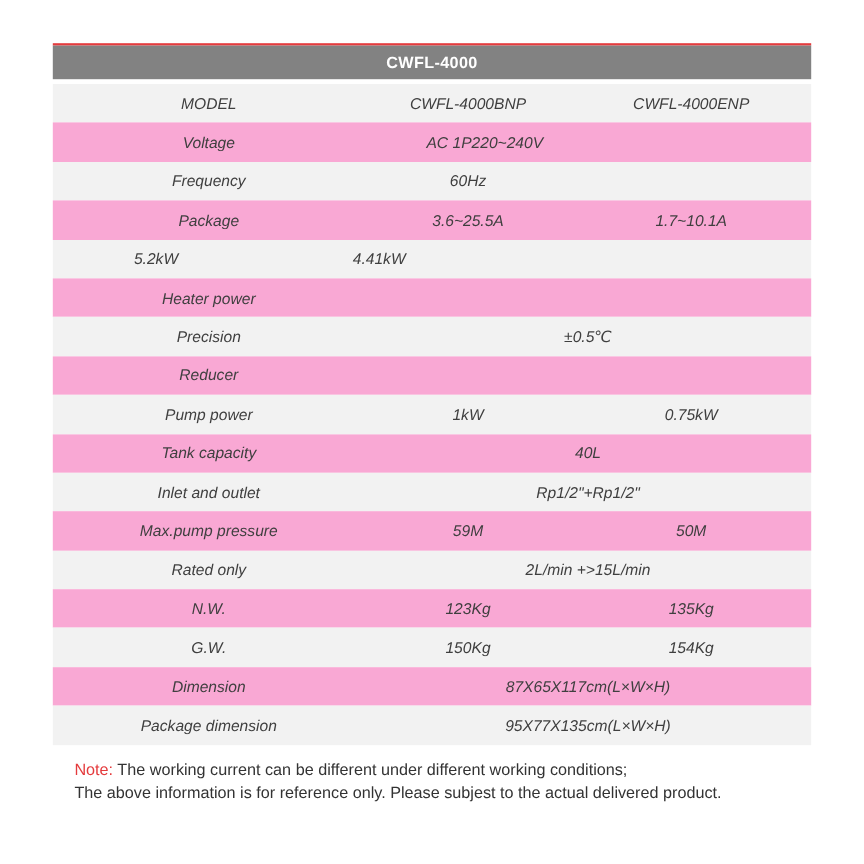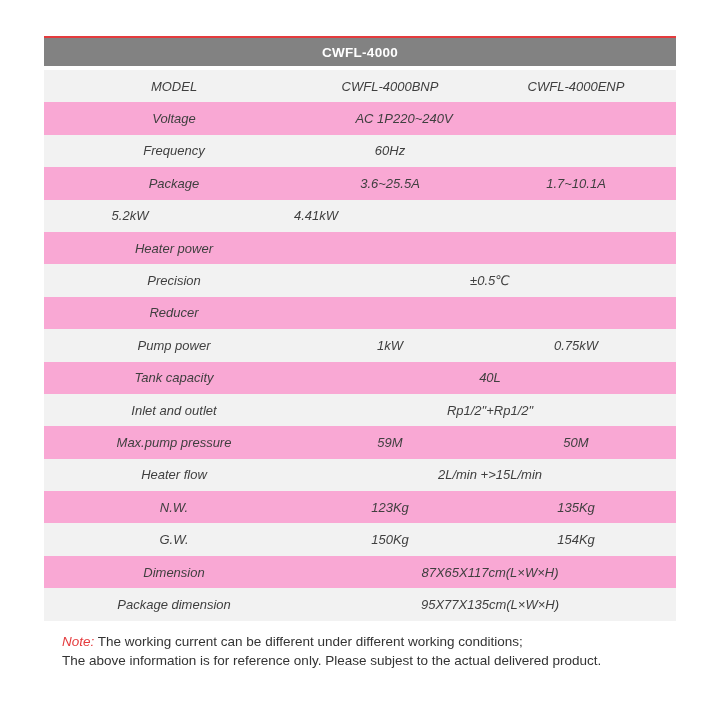--- a/index.html
+++ b/index.html
@@ -29,21 +29,21 @@
   .row:nth-child(odd){background:var(--row-alt);}
   .cell{text-align:center;white-space:nowrap;overflow:hidden;font-style:italic;}
   .cell.label{width:260px;}
   .cell.col1{width:172px;}
   .cell.col2{width:200px;}
   .cell.span{width:372px;}
   .note{
     position:absolute;left:62px;top:632px;
     font-size:13.5px;line-height:19px;color:#333333;
   }
-  .note-prefix{color:var(--accent);font-style:italic;}
+  .note-prefix{color:var(--accent);}
 </style>
 </head>
 <body>
 
 <div class="page">
   <div class="spec-table">
     <div class="accent-line"></div>
     <div class="table-header">CWFL-4000</div>
     <div class="rows" id="rows">
         <div class="row">
@@ -90,21 +90,21 @@
         <div class="row">
           <div class="cell label">Inlet and outlet</div>
           <div class="cell span">Rp1/2"+Rp1/2"</div>
         </div>
         <div class="row">
           <div class="cell label">Max.pump pressure</div>
           <div class="cell col1">59M</div>
           <div class="cell col2">50M</div>
         </div>
         <div class="row">
-          <div class="cell label">Heater flow</div>
+          <div class="cell label">Rated only</div>
           <div class="cell span">2L/min +&gt;15L/min</div>
         </div>
         <div class="row">
           <div class="cell label">N.W.</div>
           <div class="cell col1">123Kg</div>
           <div class="cell col2">135Kg</div>
         </div>
         <div class="row">
           <div class="cell label">G.W.</div>
           <div class="cell col1">150Kg</div>

